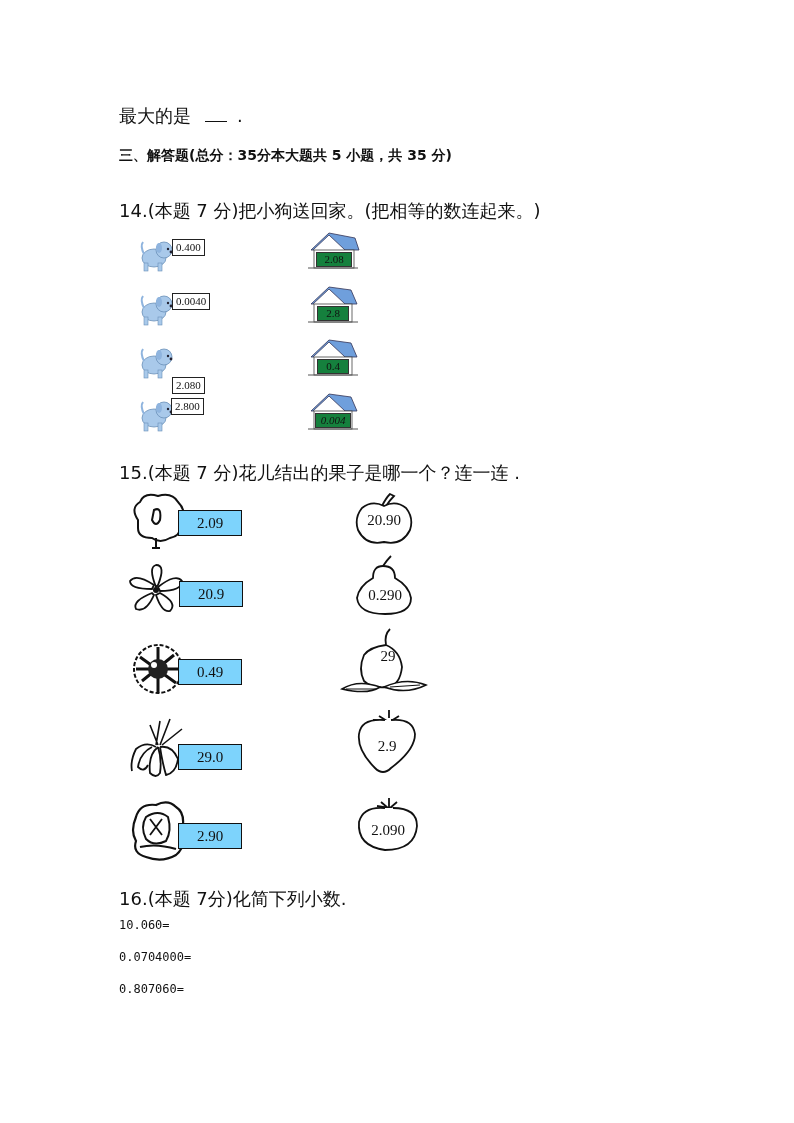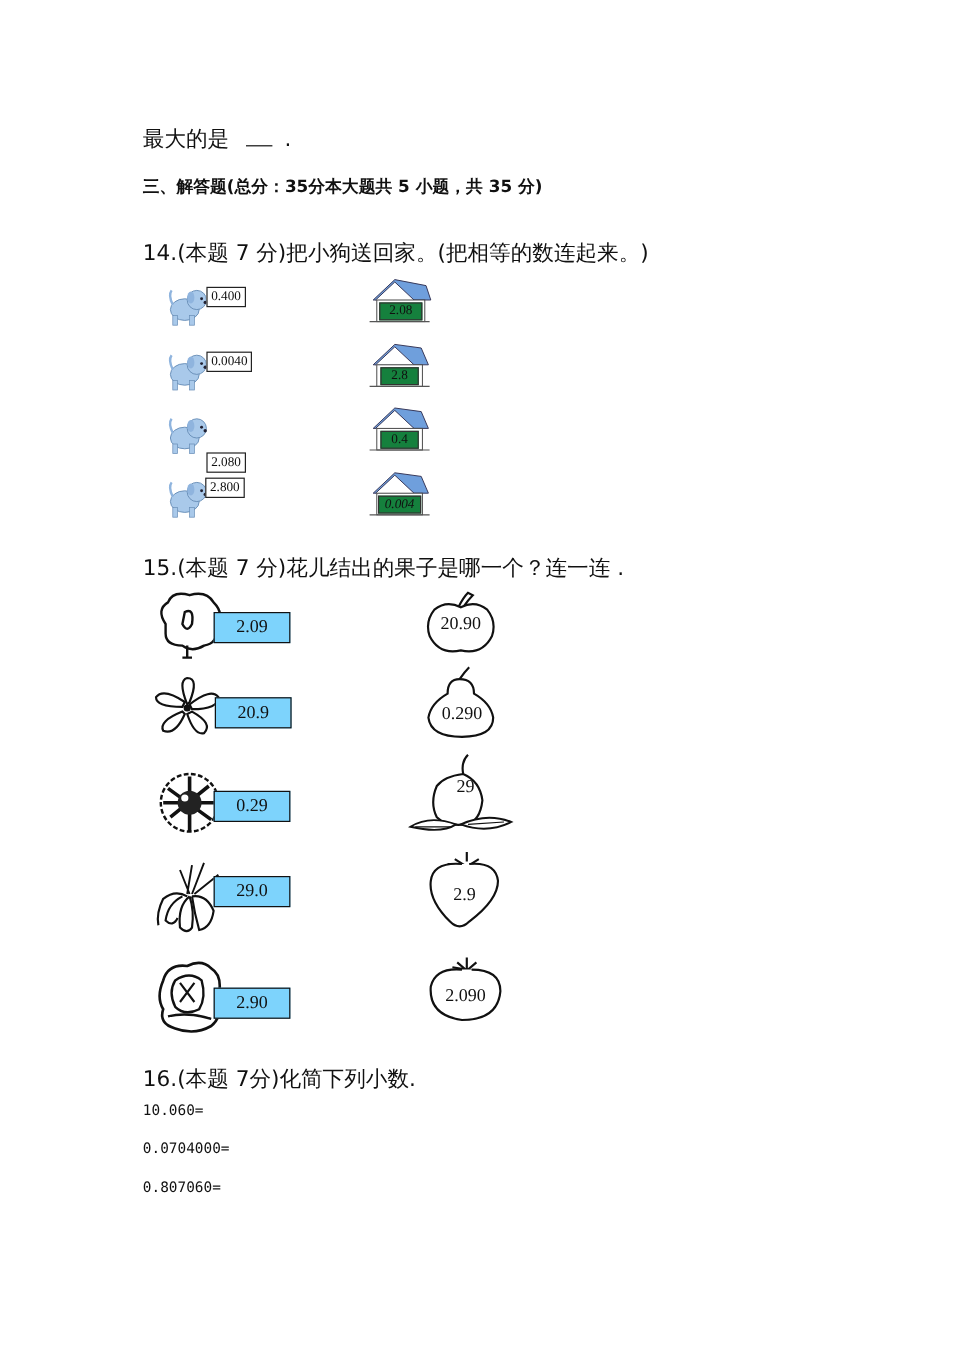--- a/index.html
+++ b/index.html
@@ -157,31 +157,31 @@
     </svg>
     <div class="fbox" style="left:53px; top:18px;">20.9</div>
   </div>
   <div class="abs" style="left:126px; top:637px; width:120px; height:62px;">
     <svg width="64" height="62" viewBox="0 0 64 62" style="position:absolute;left:0;top:0">
       <circle cx="32" cy="32" r="24" fill="#fff" stroke="#111" stroke-width="2" stroke-dasharray="4 2"></circle>
       <path d="M14 20 L50 46 M16 44 L48 18 M32 10 L32 56 M10 32 L56 32" stroke="#111" stroke-width="3"></path>
       <circle cx="32" cy="32" r="10" fill="#222"></circle>
       <circle cx="28" cy="28" r="3" fill="#fff"></circle>
     </svg>
-    <div class="fbox" style="left:52px; top:22px;">0.29</div>
+    <div class="fbox" style="left:52px; top:22px;">0.49</div>
   </div>
   <div class="abs" style="left:126px; top:715px; width:120px; height:66px;">
     <svg width="64" height="66" viewBox="0 0 64 66" style="position:absolute;left:0;top:0">
       <path d="M30 30 L34 6 M34 30 L44 4 M32 30 L24 10 M36 30 L56 14" stroke="#111" stroke-width="1.6"></path>
       <path d="M30 32 Q20 26 10 34 Q4 46 6 56" fill="none" stroke="#111" stroke-width="1.8"></path>
       <path d="M32 32 Q22 40 24 58 Q30 64 34 58 Q36 44 32 32" fill="#fff" stroke="#111" stroke-width="1.8"></path>
       <path d="M34 32 Q46 30 52 44 Q50 58 40 60 Q36 46 34 32" fill="#fff" stroke="#111" stroke-width="1.8"></path>
       <path d="M26 32 Q14 38 12 52 Q18 58 22 50" fill="none" stroke="#111" stroke-width="1.8"></path>
     </svg>
-    <div class="fbox" style="left:52px; top:15px;">29.0</div>
+    <div class="fbox" style="left:52px; top:29px;">29.0</div>
   </div>
   <div class="abs" style="left:126px; top:797px; width:120px; height:66px;">
     <svg width="64" height="66" viewBox="0 0 64 66" style="position:absolute;left:0;top:0">
       <path d="M10 20 Q14 6 30 8 Q42 2 50 10 Q60 16 56 34 Q60 50 50 58 Q36 66 20 60 Q6 56 10 44 Q4 34 10 20 Z" fill="#fff" stroke="#111" stroke-width="2.2"></path>
       <path d="M20 20 Q32 12 42 20 Q46 34 40 44 Q28 50 20 42 Q14 30 20 20 Z" fill="none" stroke="#111" stroke-width="2"></path>
       <path d="M24 22 L36 38 M36 22 L24 38" stroke="#111" stroke-width="1.8"></path>
       <path d="M14 50 Q30 46 50 52" fill="none" stroke="#111" stroke-width="2"></path>
     </svg>
     <div class="fbox" style="left:52px; top:26px;">2.90</div>
   </div>

